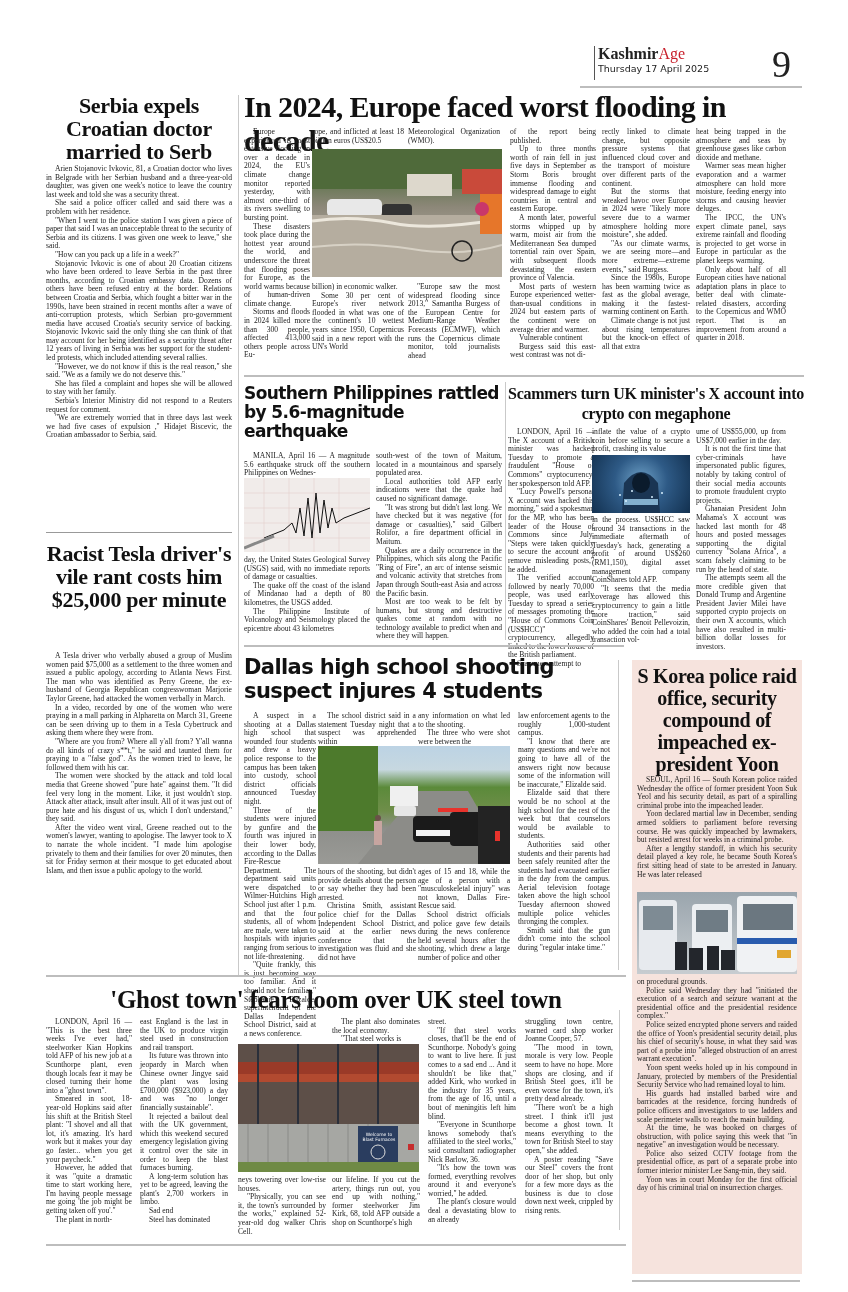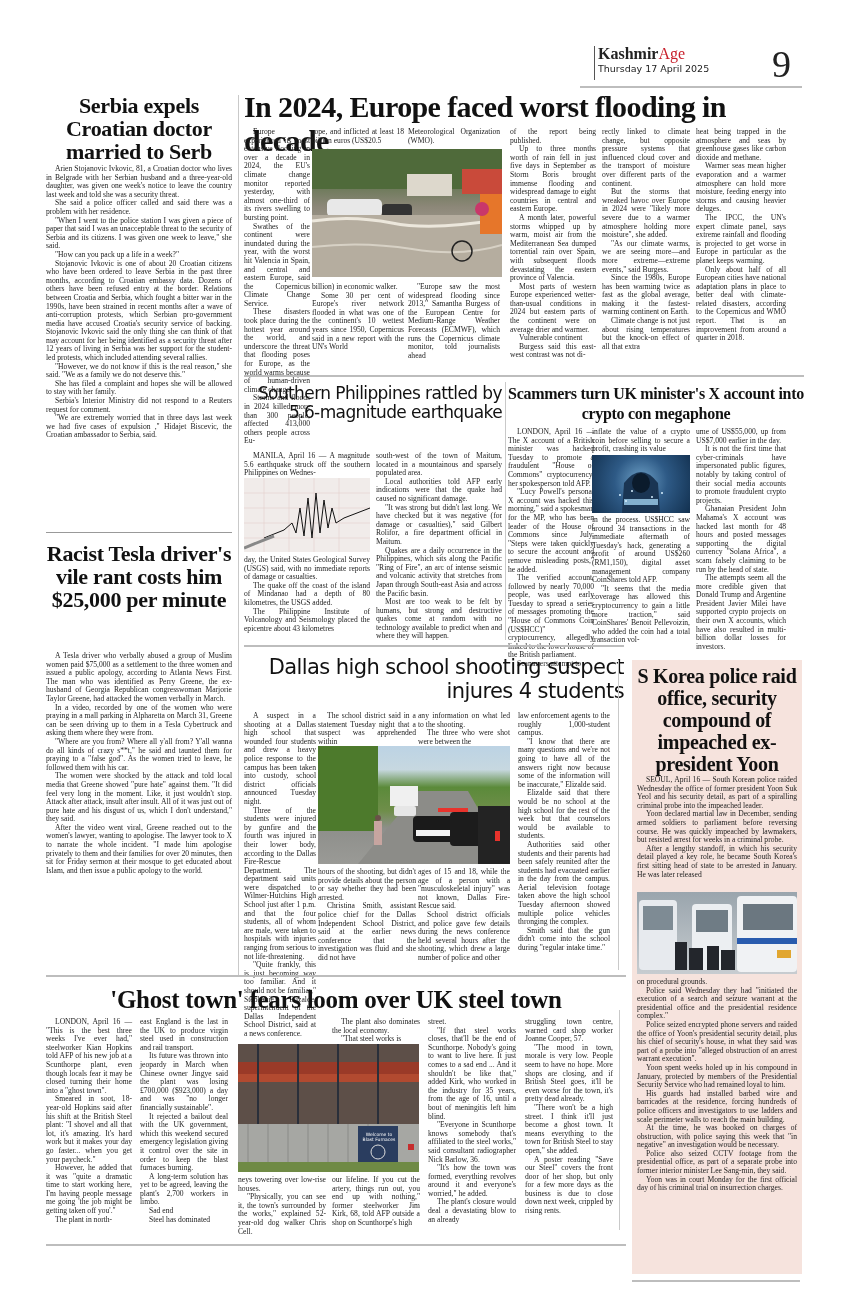--- a/index.html
+++ b/index.html
@@ -7,21 +7,21 @@
   body { position: relative; font-family: "DejaVu Serif", serif; color: #1a1a1a; }
 
   .abs { position: absolute; }
   .body-text {
     font-family: "Liberation Serif", serif;
     font-size: 7.6px; line-height: 8.6px; text-align: justify; color: #222;
   }
   .body-text p { text-indent: 9px; }
   .body-text p.noindent { text-indent: 0; }
   .head-serif { font-family: "Liberation Serif", serif; font-weight: bold; color: #111; text-align: center; letter-spacing: -0.3px; }
-  .head-sans { font-family: "DejaVu Sans", sans-serif; font-weight: normal; color: #111; text-align: right; letter-spacing: -0.6px; }
+  .head-sans { font-family: "DejaVu Sans", sans-serif; font-weight: bold; color: #111; text-align: left; letter-spacing: -0.6px; }
   .rule-h { position: absolute; height: 2px; background: #bdbdbd; }
   .rule-v { position: absolute; width: 1px; background: #c9c9c9; }
   .photo { position: absolute; overflow: hidden; }
 
   
   .masthead { position: absolute; left: 594px; top: 46px; width: 130px; height: 34px; border-left: 1px solid #555; padding-left: 3px; }
   .brand { font-family: "Liberation Serif", serif; font-size: 14px; line-height: 16px; color: #222; }
   .brand .k { font-size: 16px; font-weight: bold; }
   .brand .age { color: #c8202c; font-size: 16px; }
   .date { font-family: "DejaVu Sans", sans-serif; font-size: 9.5px; color: #222; margin-top: 0px; }
@@ -62,21 +62,20 @@
   <p>A Tesla driver who verbally abused a group of Muslim women paid $75,000 as a settlement to the three women and issued a public apology, according to Atlanta News First. The man who was identified as Perry Greene, the ex-husband of Georgia Republican congresswoman Marjorie Taylor Greene, had attacked the women verbally in March.</p>
   <p>In a video, recorded by one of the women who were praying in a mall parking in Alpharetta on March 31, Greene can be seen driving up to them in a Tesla Cybertruck and asking them where they were from.</p>
   <p>"Where are you from? Where all y'all from? Y'all wanna do all kinds of crazy s**t," he said and taunted them for praying to a "false god". As the women tried to leave, he followed them with his car.</p>
   <p>The women were shocked by the attack and told local media that Greene showed "pure hate" against them. "It did feel very long in the moment. Like, it just wouldn't stop. Attack after attack, insult after insult. All of it was just out of pure hate and his disgust of us, which I don't understand," they said.</p>
   <p>After the video went viral, Greene reached out to the women's lawyer, wanting to apologise. The lawyer took to X to narrate the whole incident. "I made him apologise privately to them and their families for over 20 minutes, then sit for Friday sermon at their mosque to get educated about Islam, and then issue a public apology to the world.</p>
 </div>
 
 <div class="abs head-serif" style="left:244px; top:90px; width:560px; font-size:30px; line-height:34px; text-align:left; letter-spacing:-0.6px;">In 2024, Europe faced worst flooding in decade</div>
 <div class="abs body-text" style="left:244px; top:128px; width:66px;">
   <p>Europe experienced its most extensive flooding in over a decade in 2024, the EU's climate change monitor reported yesterday, with almost one-third of its rivers swelling to bursting point.</p>
-  <p>Swathes of the continent were inundated during the year, with the worst hit Valencia in Spain, and central and eastern Europe, said the Copernicus Climate Change Service.</p>
   <p>These disasters took place during the hottest year around the world, and underscore the threat that flooding poses for Europe, as the world warms because of human-driven climate change.</p>
   <p>Storms and floods in 2024 killed more than 300 people, affected 413,000 others people across Eu-</p>
 </div>
 <div class="abs body-text" style="left:312px; top:128px; width:92px;">
   <p class="noindent">rope, and inflicted at least 18 billion euros (US$20.5</p>
 </div>
 <div class="abs body-text" style="left:408px; top:128px; width:92px;">
   <p class="noindent">Meteorological Organization (WMO).</p>
 </div>
 

